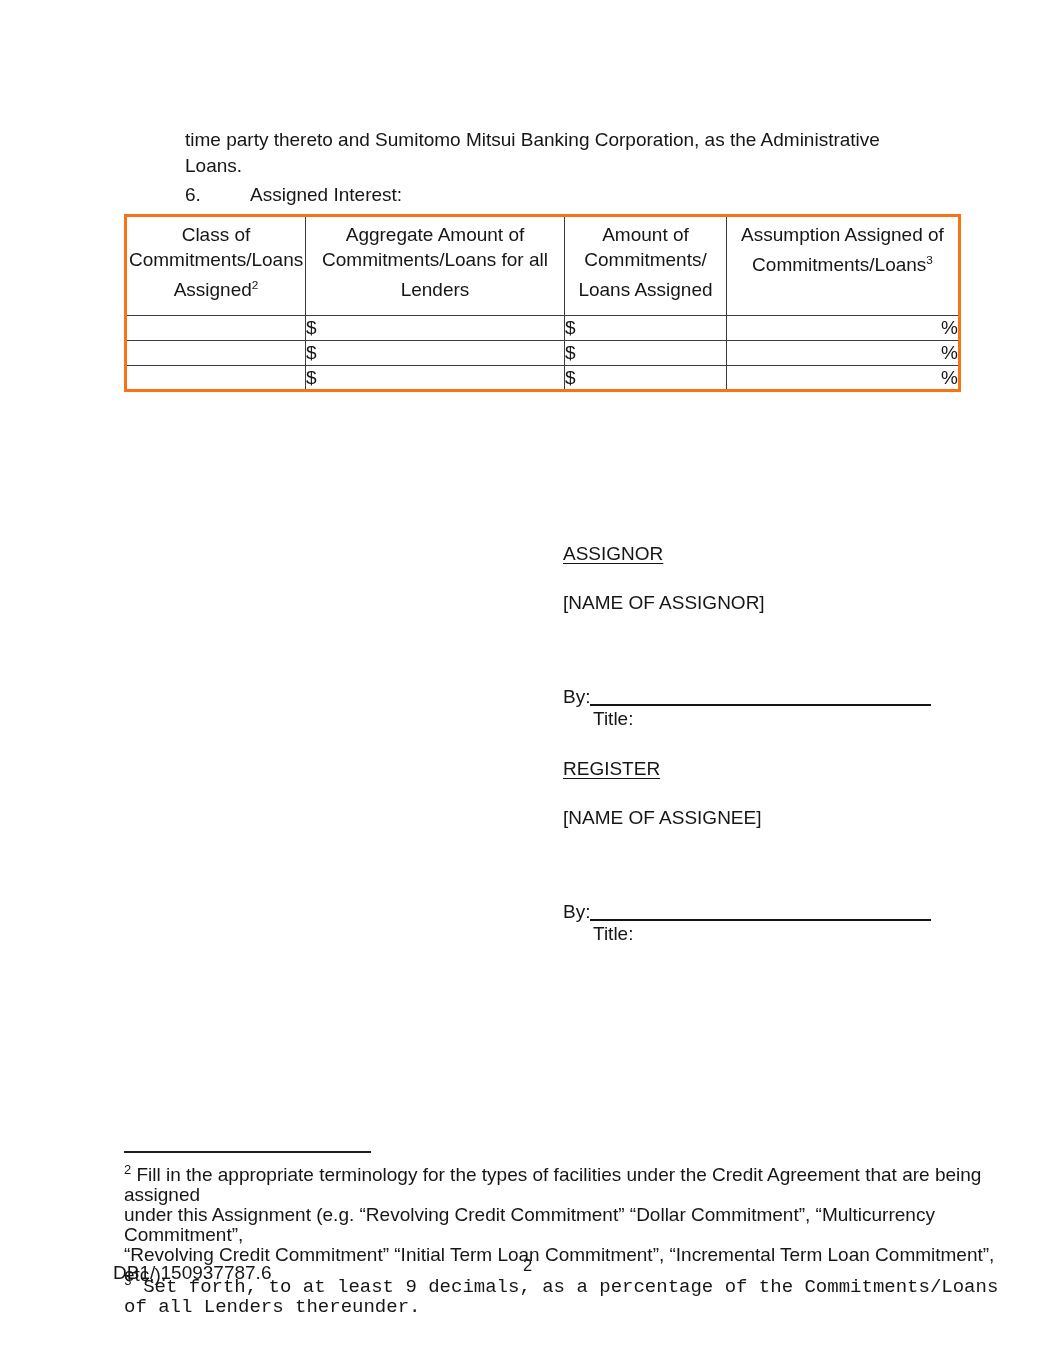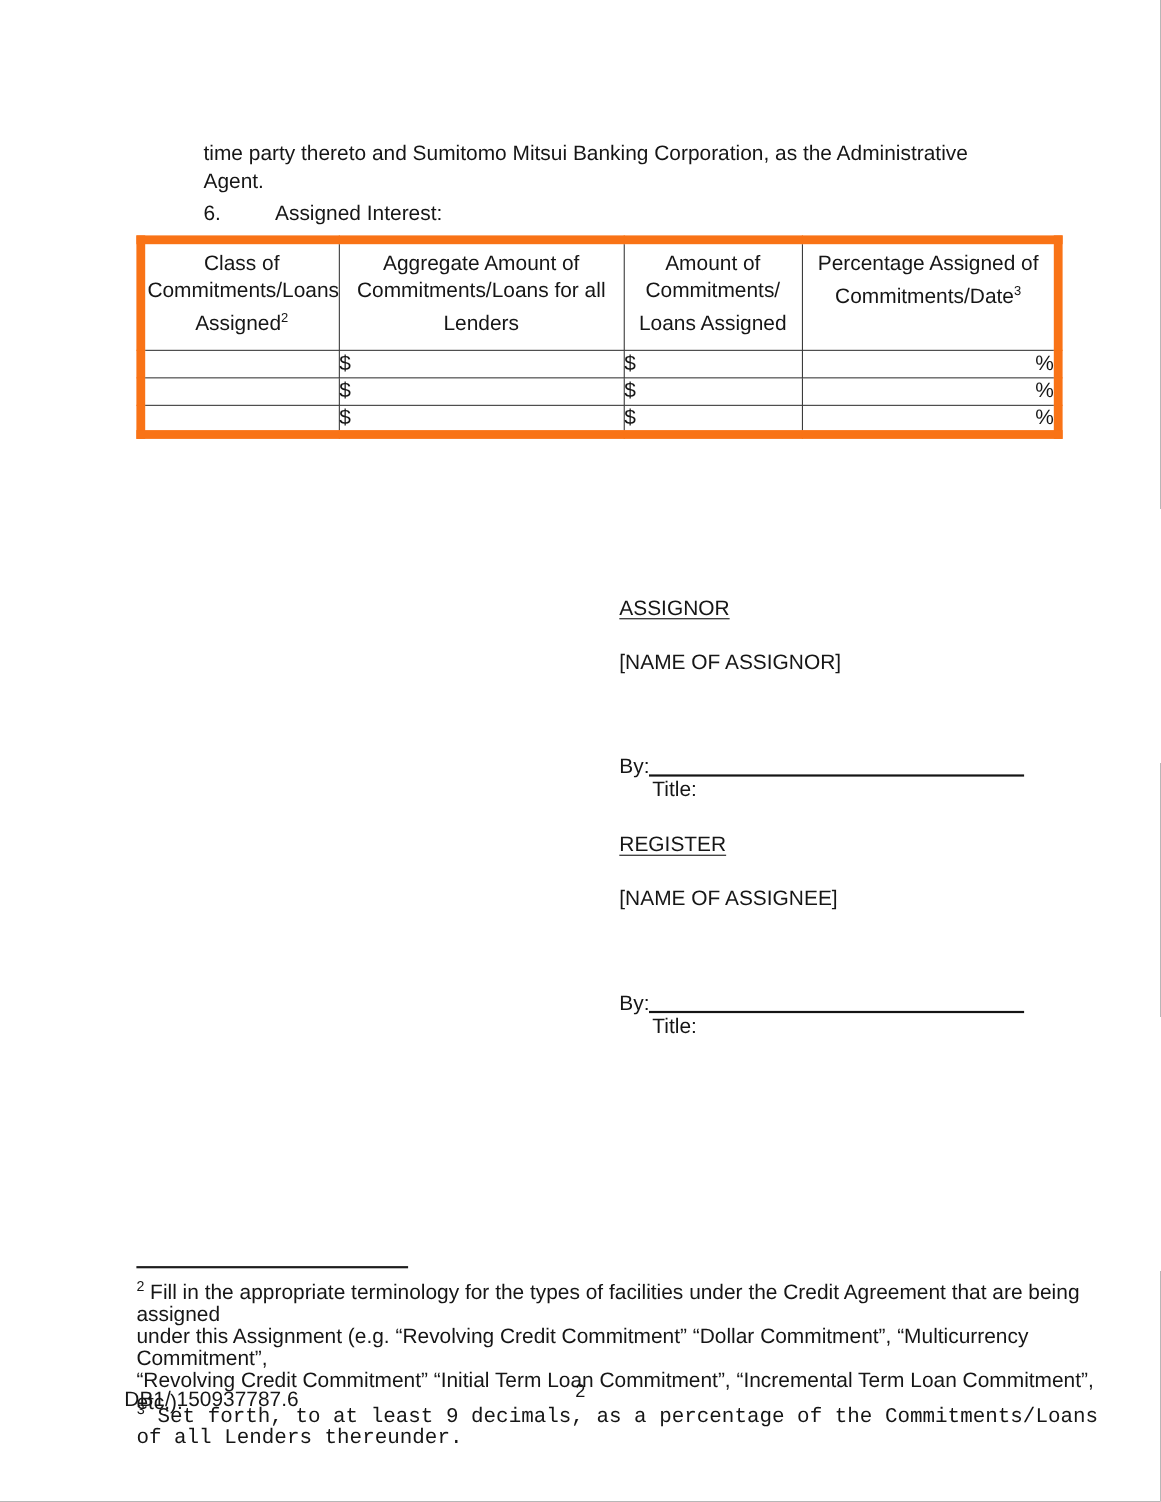--- a/index.html
+++ b/index.html
@@ -29,21 +29,21 @@
   table.assigned-table {
     position: absolute; left: 124px; top: 214px;
     width: 834px;
     border-collapse: collapse;
     table-layout: fixed;
     font-size: 19px;
   }
   table.assigned-table, table.assigned-table th, table.assigned-table td {
     border: 1px solid #3c3c3c;
   }
-  table.assigned-table { border: 8px solid #f97316; }
+  table.assigned-table { border: 3px solid #f97316; }
   table.assigned-table th {
     font-weight: normal;
     text-align: center;
     vertical-align: top;
     padding: 5px 2px 0 2px;
     height: 100px;
     line-height: 25px;
   }
   table.assigned-table td { height: 25px; padding: 0; }
   td.cell-dollar { text-align: left; padding-left: 2px; }
@@ -101,39 +101,39 @@
     position: absolute; left: 0; top: 1256px; width: 100%;
     text-align: center; font-size: 16.5px;
   }
 </style>
 </head>
 <body>
 
 <div class="page">
 
   <p class="intro-paragraph multiline">time party thereto and Sumitomo Mitsui Banking Corporation, as the Administrative
-Agent.</p>
+Loans.</p>
 
   <div class="section-heading">
     <span class="sec-num">6.</span><span>Assigned Interest:</span>
   </div>
 
   <table class="assigned-table">
     <colgroup>
       <col style="width:180px">
       <col style="width:259px">
       <col style="width:162px">
       <col style="width:233px">
     </colgroup>
     <thead>
       <tr>
         <th><span>Class of Commitments/Loans Assigned</span><sup>2</sup></th>
         <th><span>Aggregate Amount of Commitments/Loans for all Lenders</span><sup></sup></th>
         <th><span>Amount of Commitments/ Loans Assigned</span><sup></sup></th>
-        <th><span>Percentage Assigned of Commitments/Date</span><sup>3</sup></th>
+        <th><span>Assumption Assigned of Commitments/Loans</span><sup>3</sup></th>
       </tr>
     </thead>
     <tbody>
       <tr>
         <td class="cell-class"></td>
         <td class="cell-dollar">$</td>
         <td class="cell-dollar">$</td>
         <td class="cell-percent">%</td>
       </tr>
       <tr>

